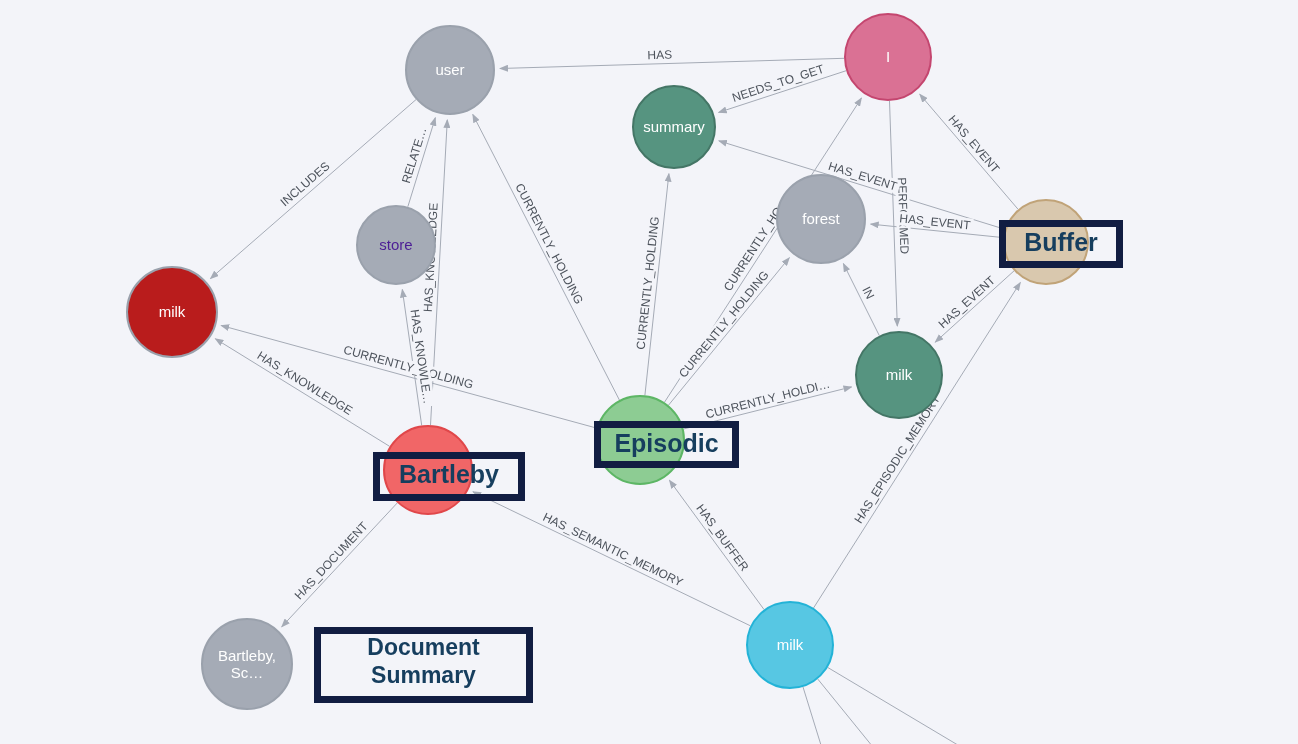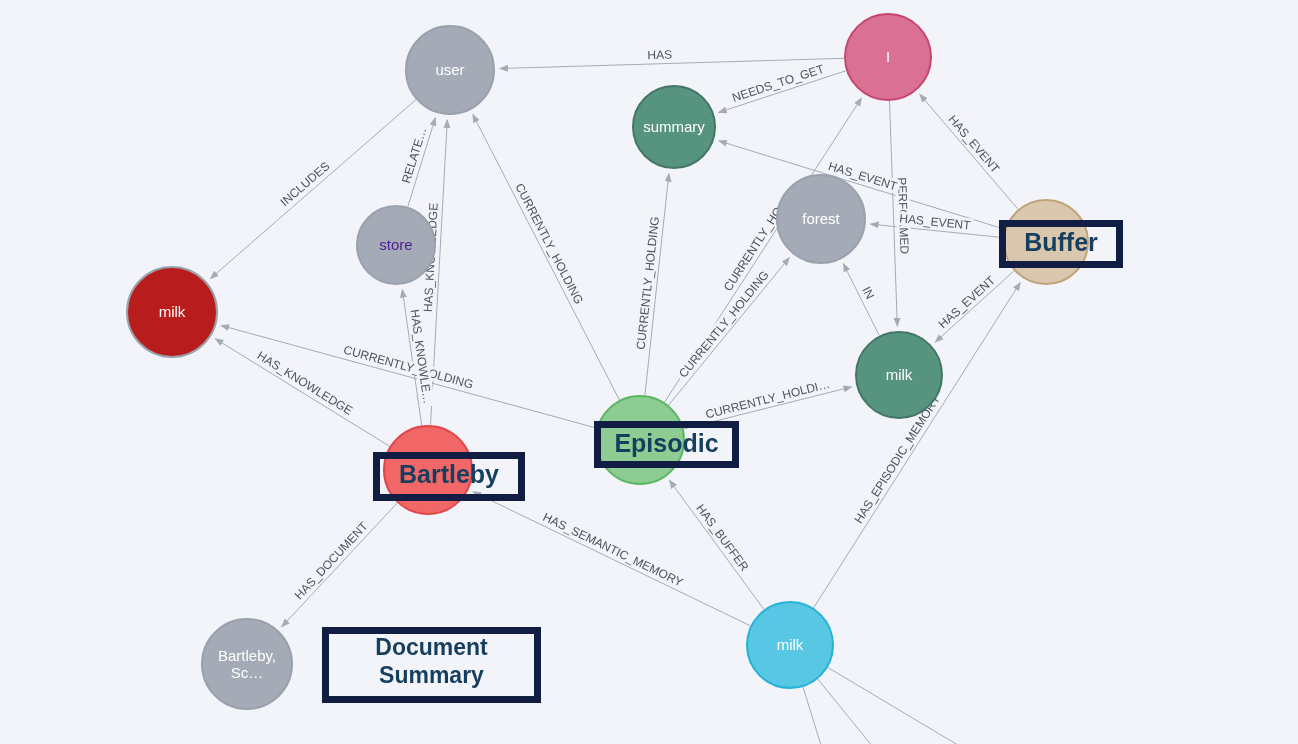--- a/index.html
+++ b/index.html
@@ -167,18 +167,18 @@
   <div id="overlay-layer" class="layer">
       <div class="overlay-box buffer-annotation" style="left: 983px; top: 220px; width: 124px; height: 48px;">
         <div>Buffer</div>
       </div>
       <div class="overlay-box episodic-annotation" style="left: 578px; top: 421px; width: 145px; height: 47px;">
         <div>Episodic</div>
       </div>
       <div class="overlay-box semantic-annotation" style="left: 357px; top: 452px; width: 152px; height: 49px;">
         <div>Bartleby</div>
       </div>
-      <div class="overlay-box document-summary-annotation" style="left: 306px; top: 627px; width: 219px; height: 76px;">
+      <div class="overlay-box document-summary-annotation" style="left: 298px; top: 627px; width: 219px; height: 76px;">
         <div>Document</div>
         <div>Summary</div>
       </div>
     </div>
 </div>
 
 </body></html>

